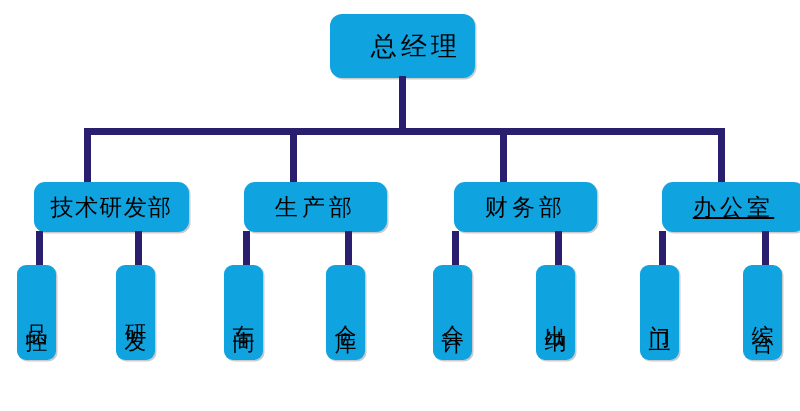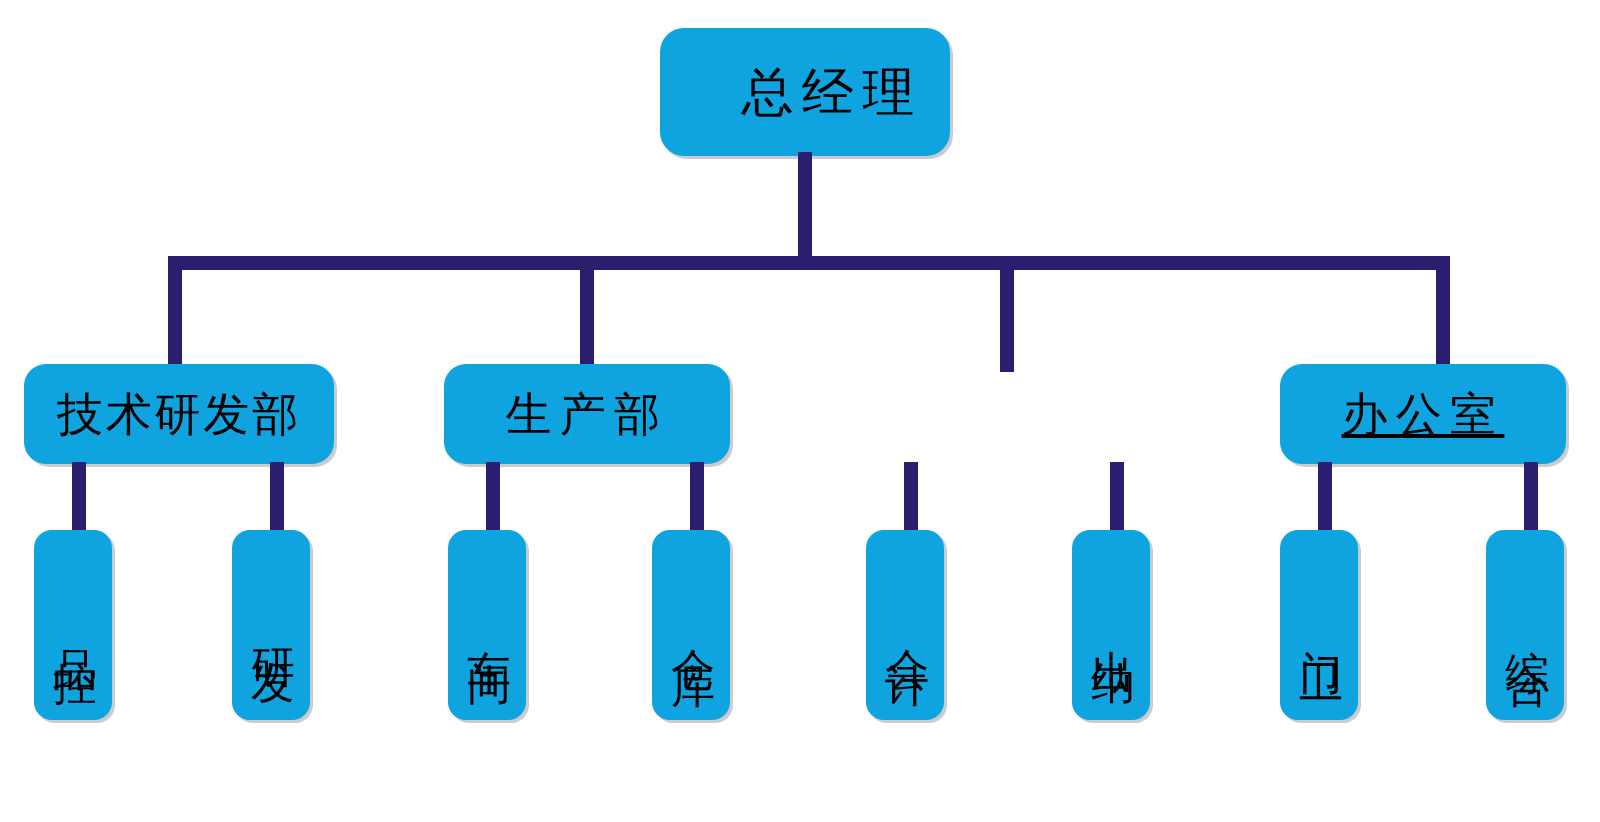--- a/index.html
+++ b/index.html
@@ -43,20 +43,21 @@
   .node-root {
     border-radius: 12px;
     font-size: 26px;
     letter-spacing: 0.16em;
     padding-left: 27px;
   }
 
   .node-dept {
     border-radius: 11px;
     font-size: 23px;
+    margin-left: 22px;
   }
   .node-dept.wide-spaced { letter-spacing: 0.18em; }
 
   .node-leaf {
     border-radius: 9px;
     font-size: 22px;
     writing-mode: vertical-rl;
     text-orientation: upright;
     letter-spacing: 0.30em;
     line-height: 1;
@@ -87,20 +88,23 @@
   <div class="conn conn-v" style="left:718px; top:128px; height:58px;"></div>
 
   <div class="node node-dept" style="left:12px; top:182px; width:155px; height:50px;">
     <span>技术研发部</span>
   </div>
 
   <div class="node node-dept wide-spaced" style="left:222px; top:182px; width:143px; height:50px;">
     <span>生产部</span>
   </div>
 
+  <div class="node node-dept wide-spaced" style="left:432px; top:182px; width:143px; height:50px;">
+    <span>财务部</span>
+  </div>
 
   <div class="node node-dept wide-spaced" style="left:640px; top:182px; width:143px; height:50px;text-decoration:underline;">
     <span>办公室</span>
   </div>
 
   <div class="conn conn-v" style="left:36px; top:231px; height:36px;"></div>
   <div class="conn conn-v" style="left:135px; top:231px; height:36px;"></div>
 
   <div class="conn conn-v" style="left:243px; top:231px; height:36px;"></div>
   <div class="conn conn-v" style="left:345px; top:231px; height:36px;"></div>

